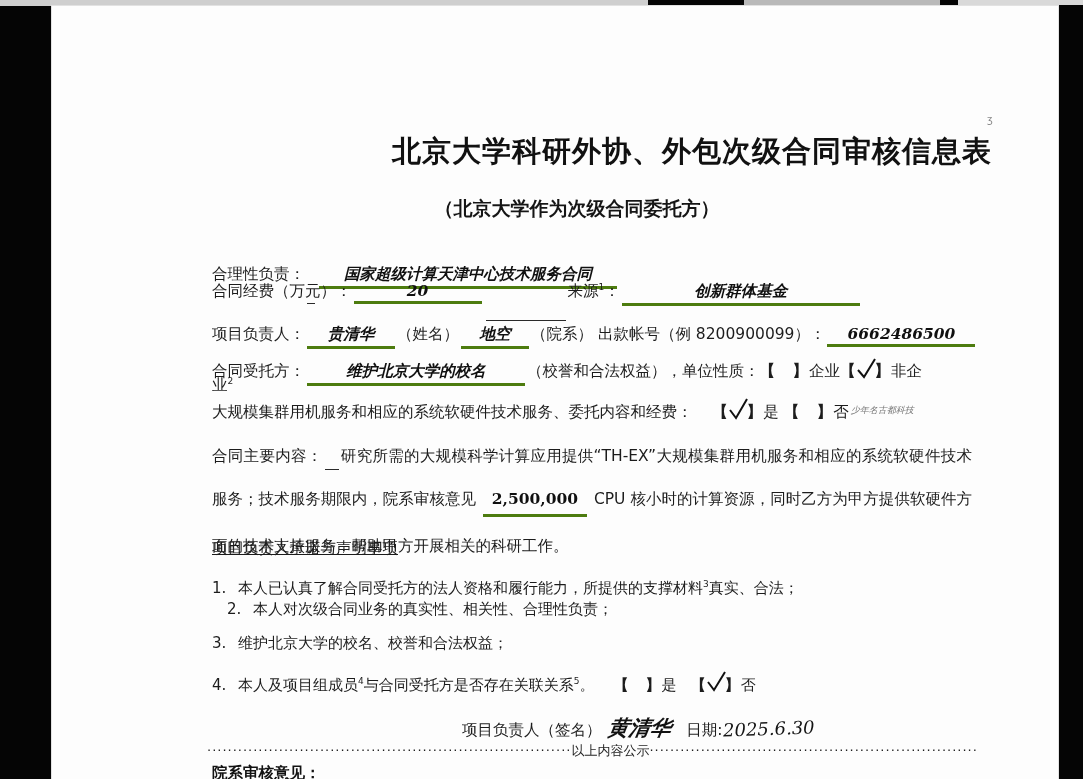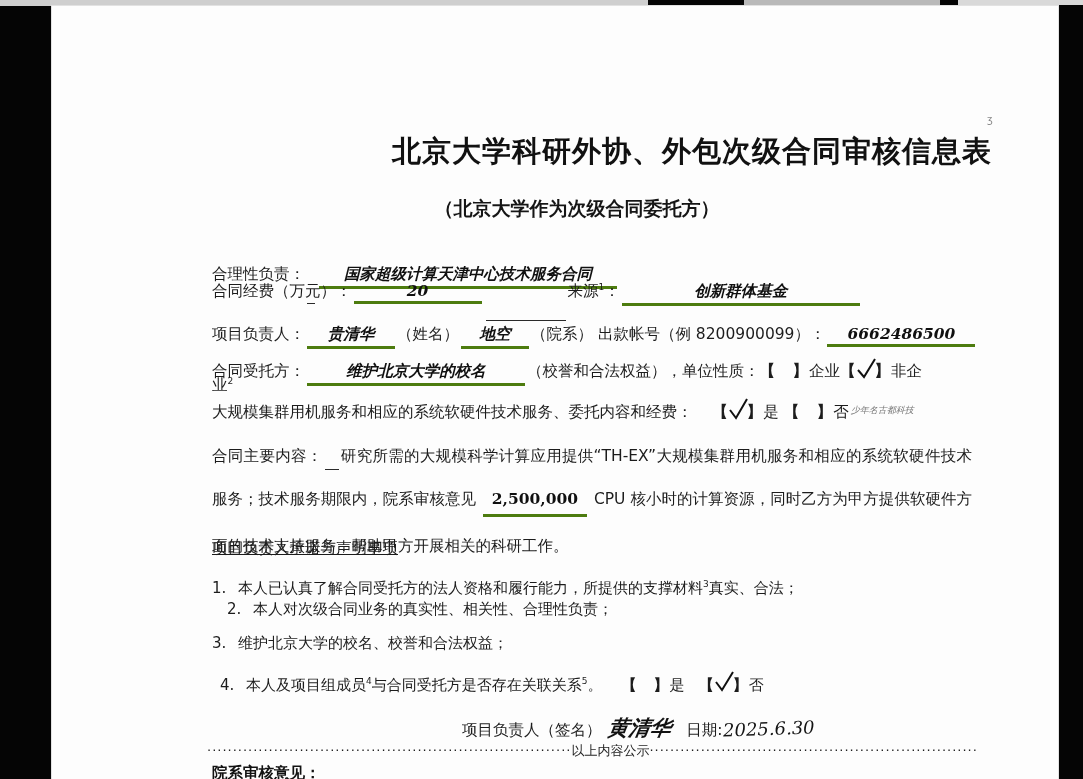--- a/index.html
+++ b/index.html
@@ -134,21 +134,21 @@
     color: #1c1c1c;
     white-space: nowrap;
   }
   .li-num {
     display: inline-block;
     width: 26px;
   }
   .li1 { top: 573px; }
   .li2 { top: 594px; margin-left: 15px; }
   .li3 { top: 610px; margin-top: 18px; }
-  .li4 { top: 670px; margin-left: 8px; }
+  .li4 { top: 670px; }
   .sign-row {
     position: absolute;
     left: 300px;
     top: 708px;
     font-size: 15.5px;
     color: #1c1c1c;
     white-space: nowrap;
   }
   .signature {
     display: inline-block;

